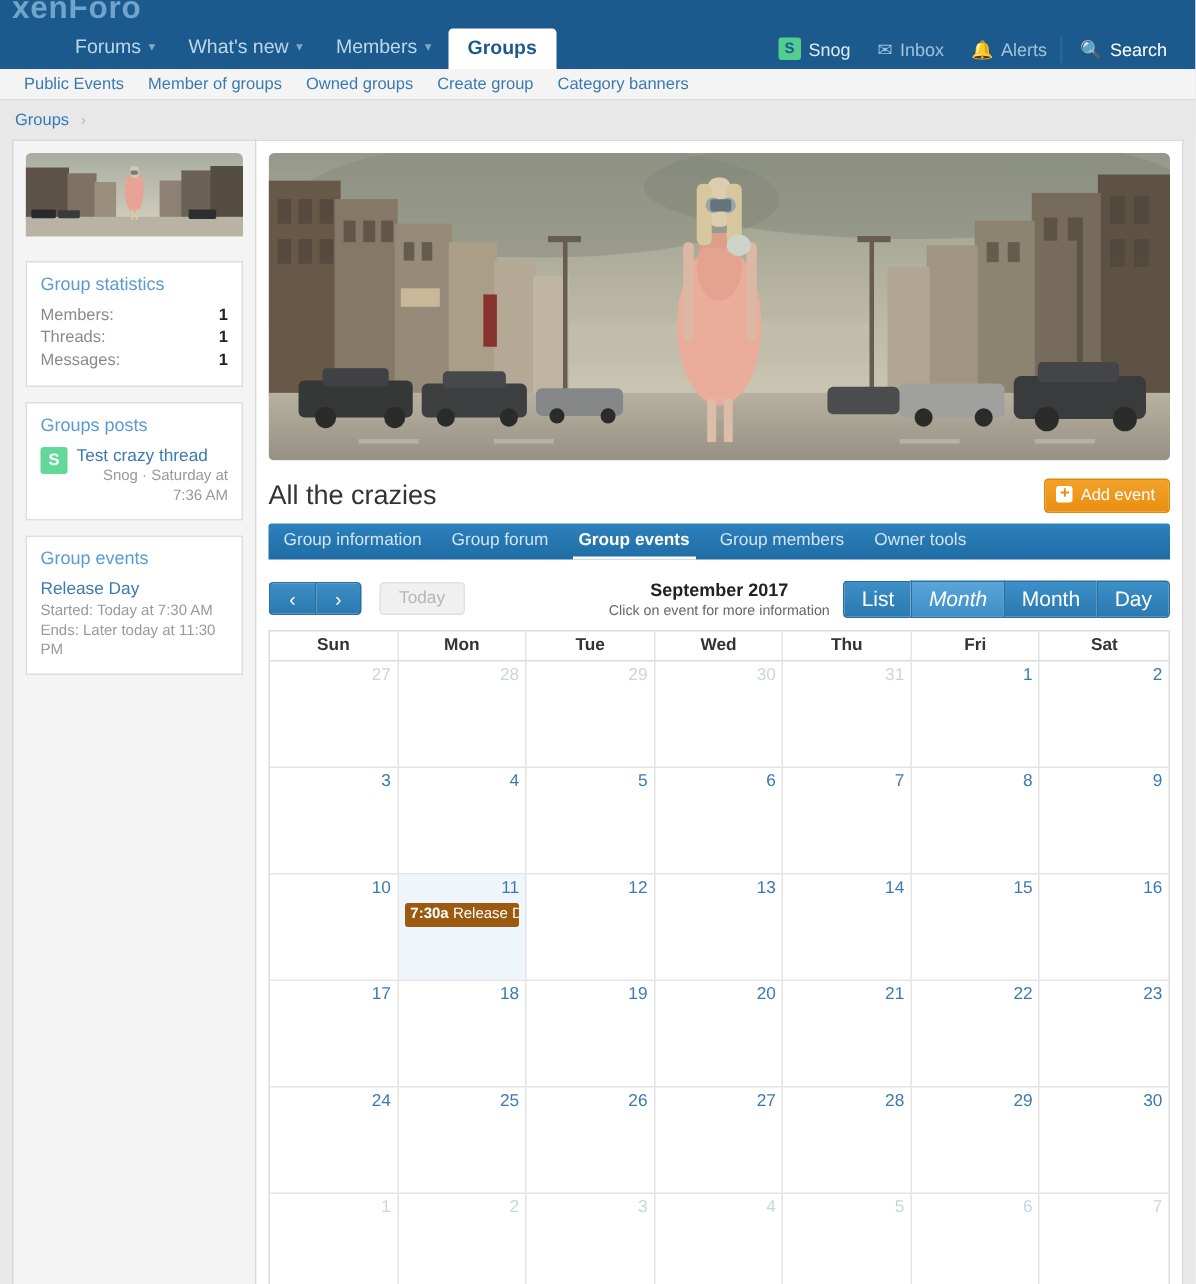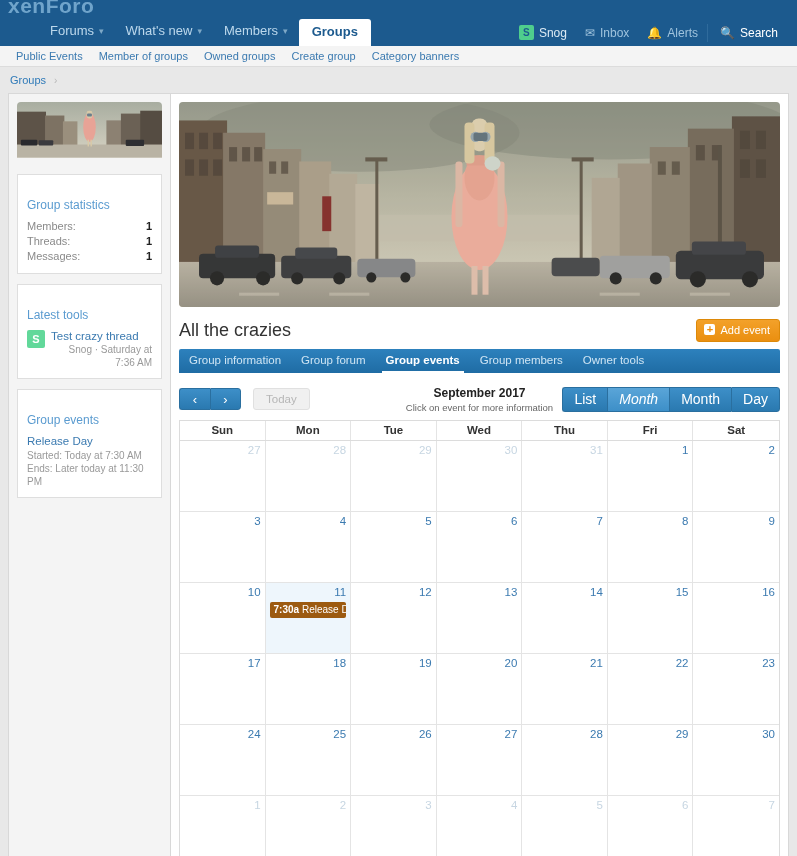--- a/index.html
+++ b/index.html
@@ -153,21 +153,21 @@
     overflow: hidden;
     margin-bottom: 10px;
   }
   .block {
     background: #fff;
     border: 1px solid #dedede;
     margin-bottom: 10px;
     padding: 7px 9px 9px 9px;
   }
   .block h3 {
-    margin: 16px 0 7px 0;
+    margin: 0 0 7px 0;
     font-size: 12px;
     font-weight: normal;
     color: #5a9bd0;
   }
   .stat-row {
     display: flex;
     justify-content: space-between;
     font-size: 11px;
     color: #8a8a8a;
     line-height: 15px;
@@ -472,21 +472,21 @@
             <span class="val">1</span>
           </div>
           <div class="stat-row">
             <span>Messages:</span>
             <span class="val">1</span>
           </div>
         </div>
     </div>
 
     <div class="block">
-      <h3>Latest tools</h3>
+      <h3>Groups posts</h3>
       <div>
           <div class="post-row">
             <div class="post-av">S</div>
             <div style="min-width:0">
               <a class="post-title">Test crazy thread</a>
               <div class="post-meta">Snog · Saturday at 7:36 AM</div>
             </div>
           </div>
         </div>
     </div>

